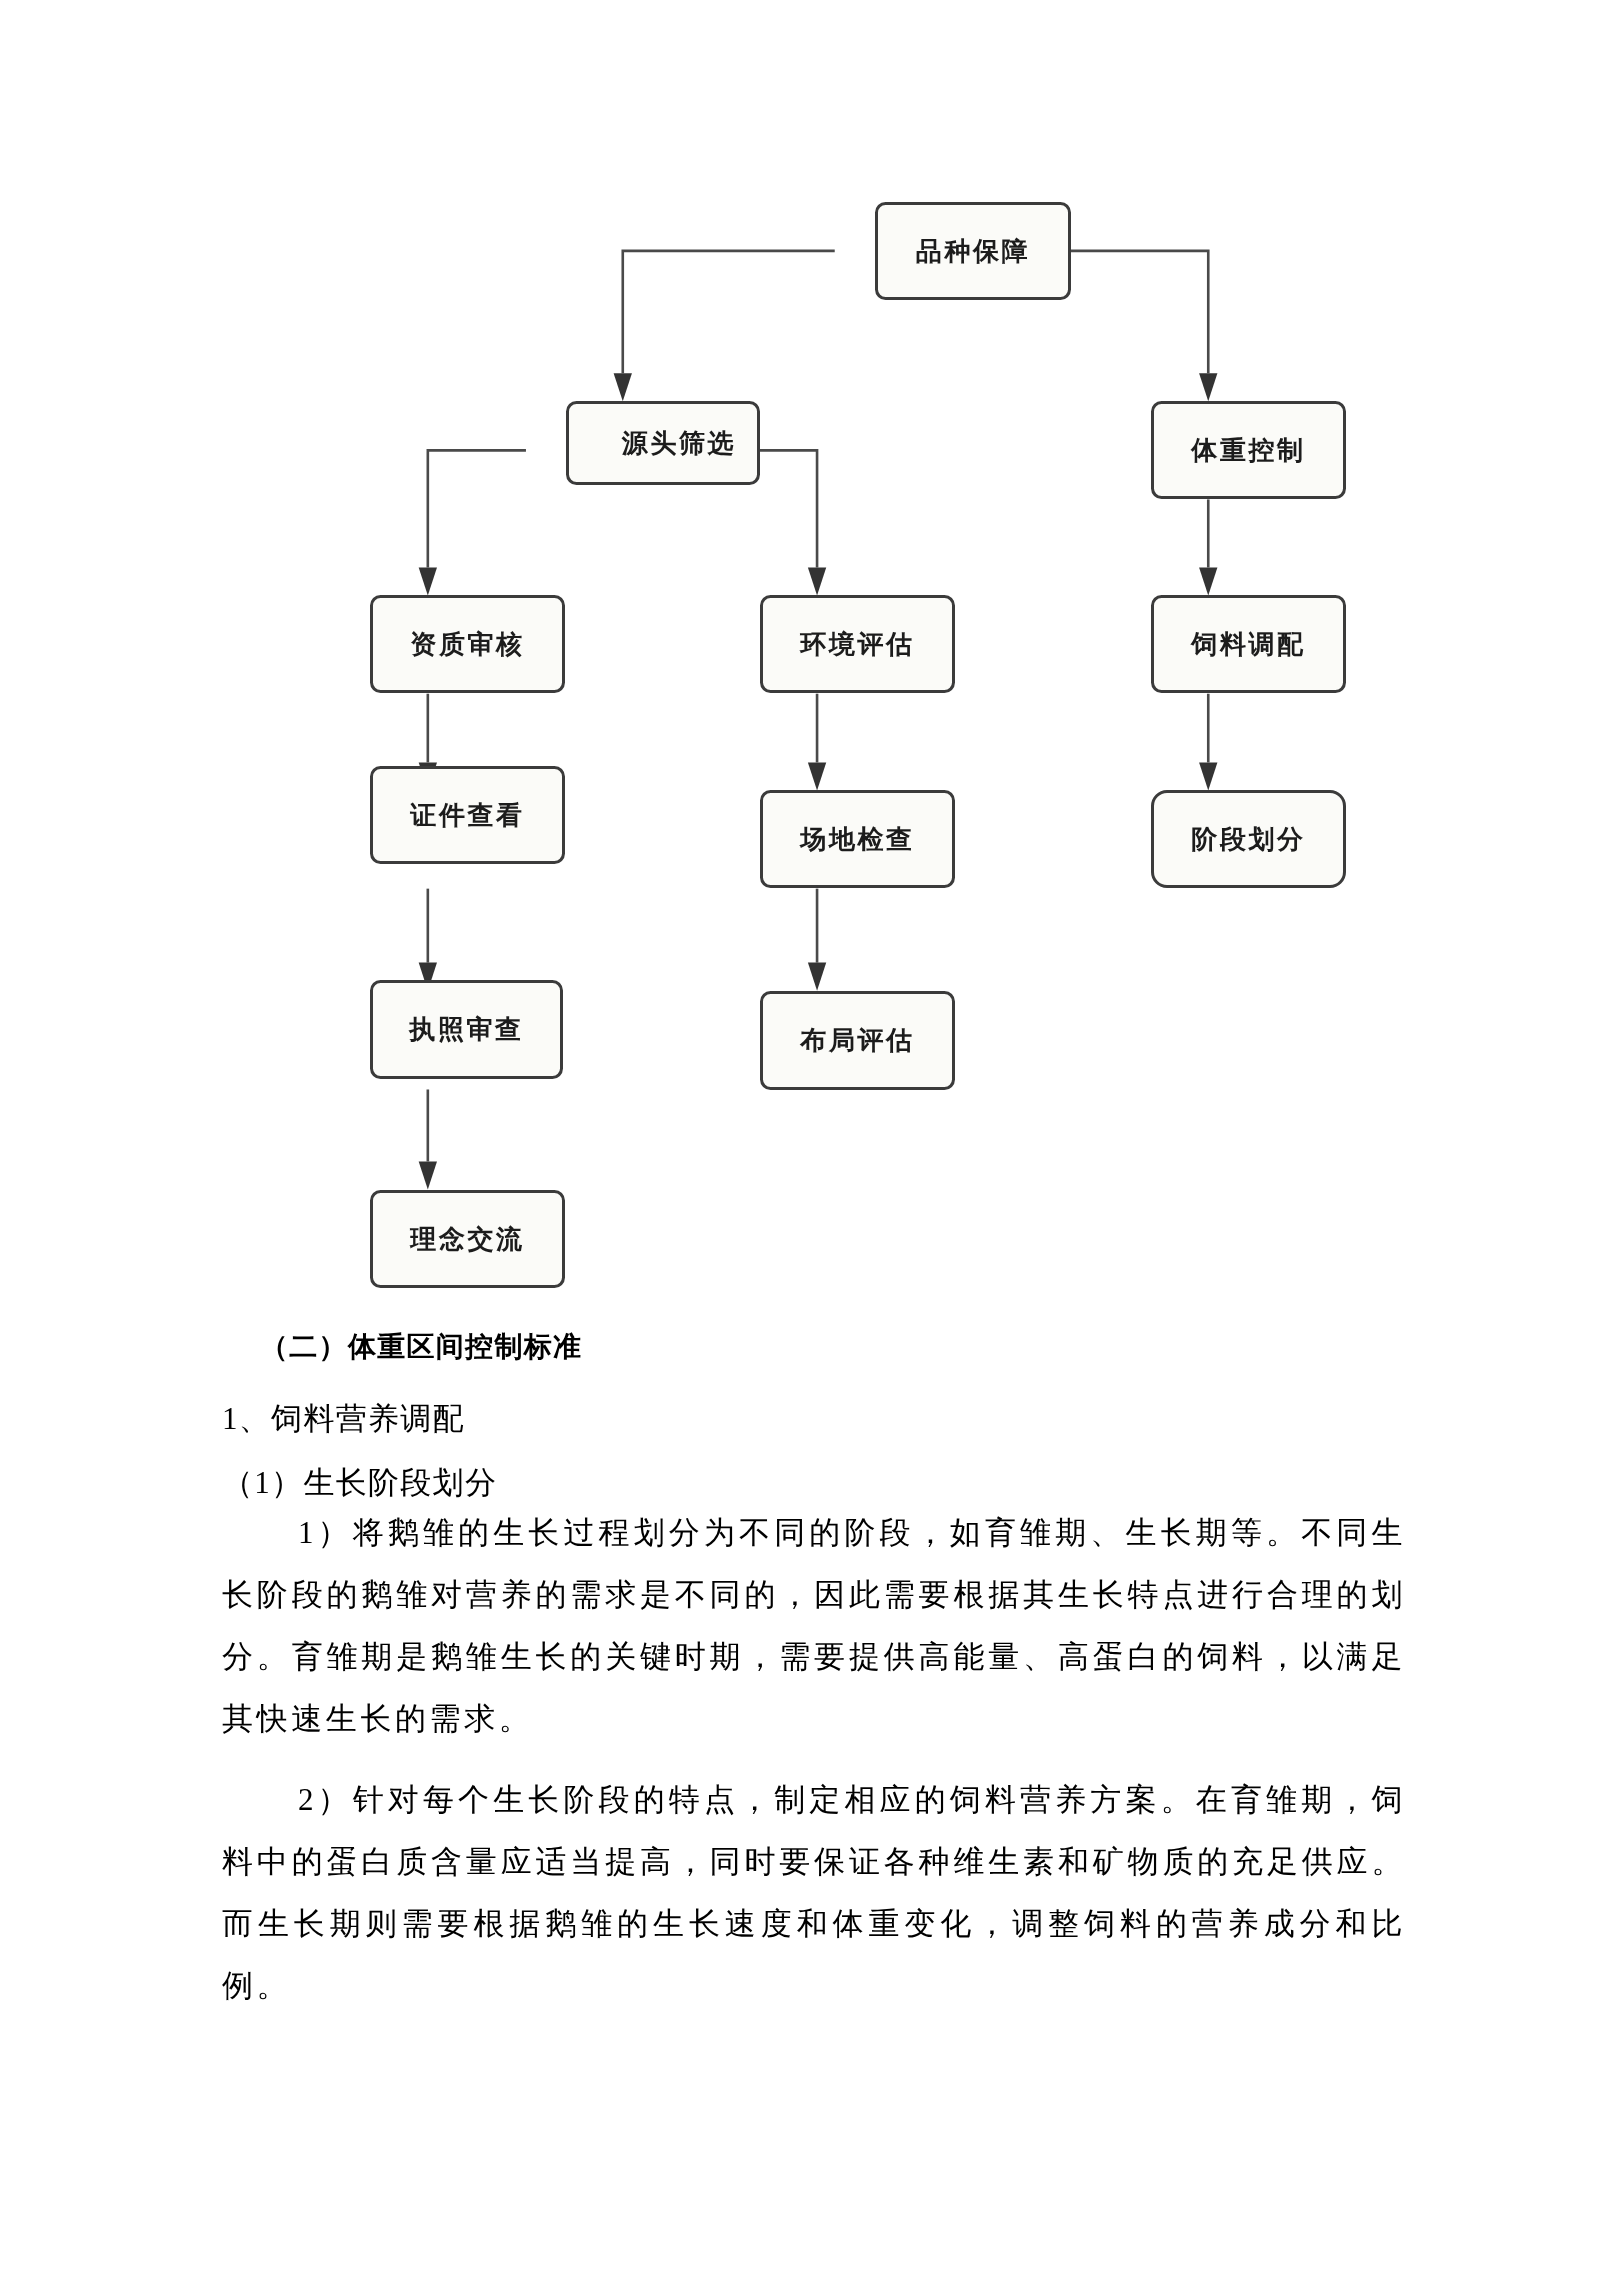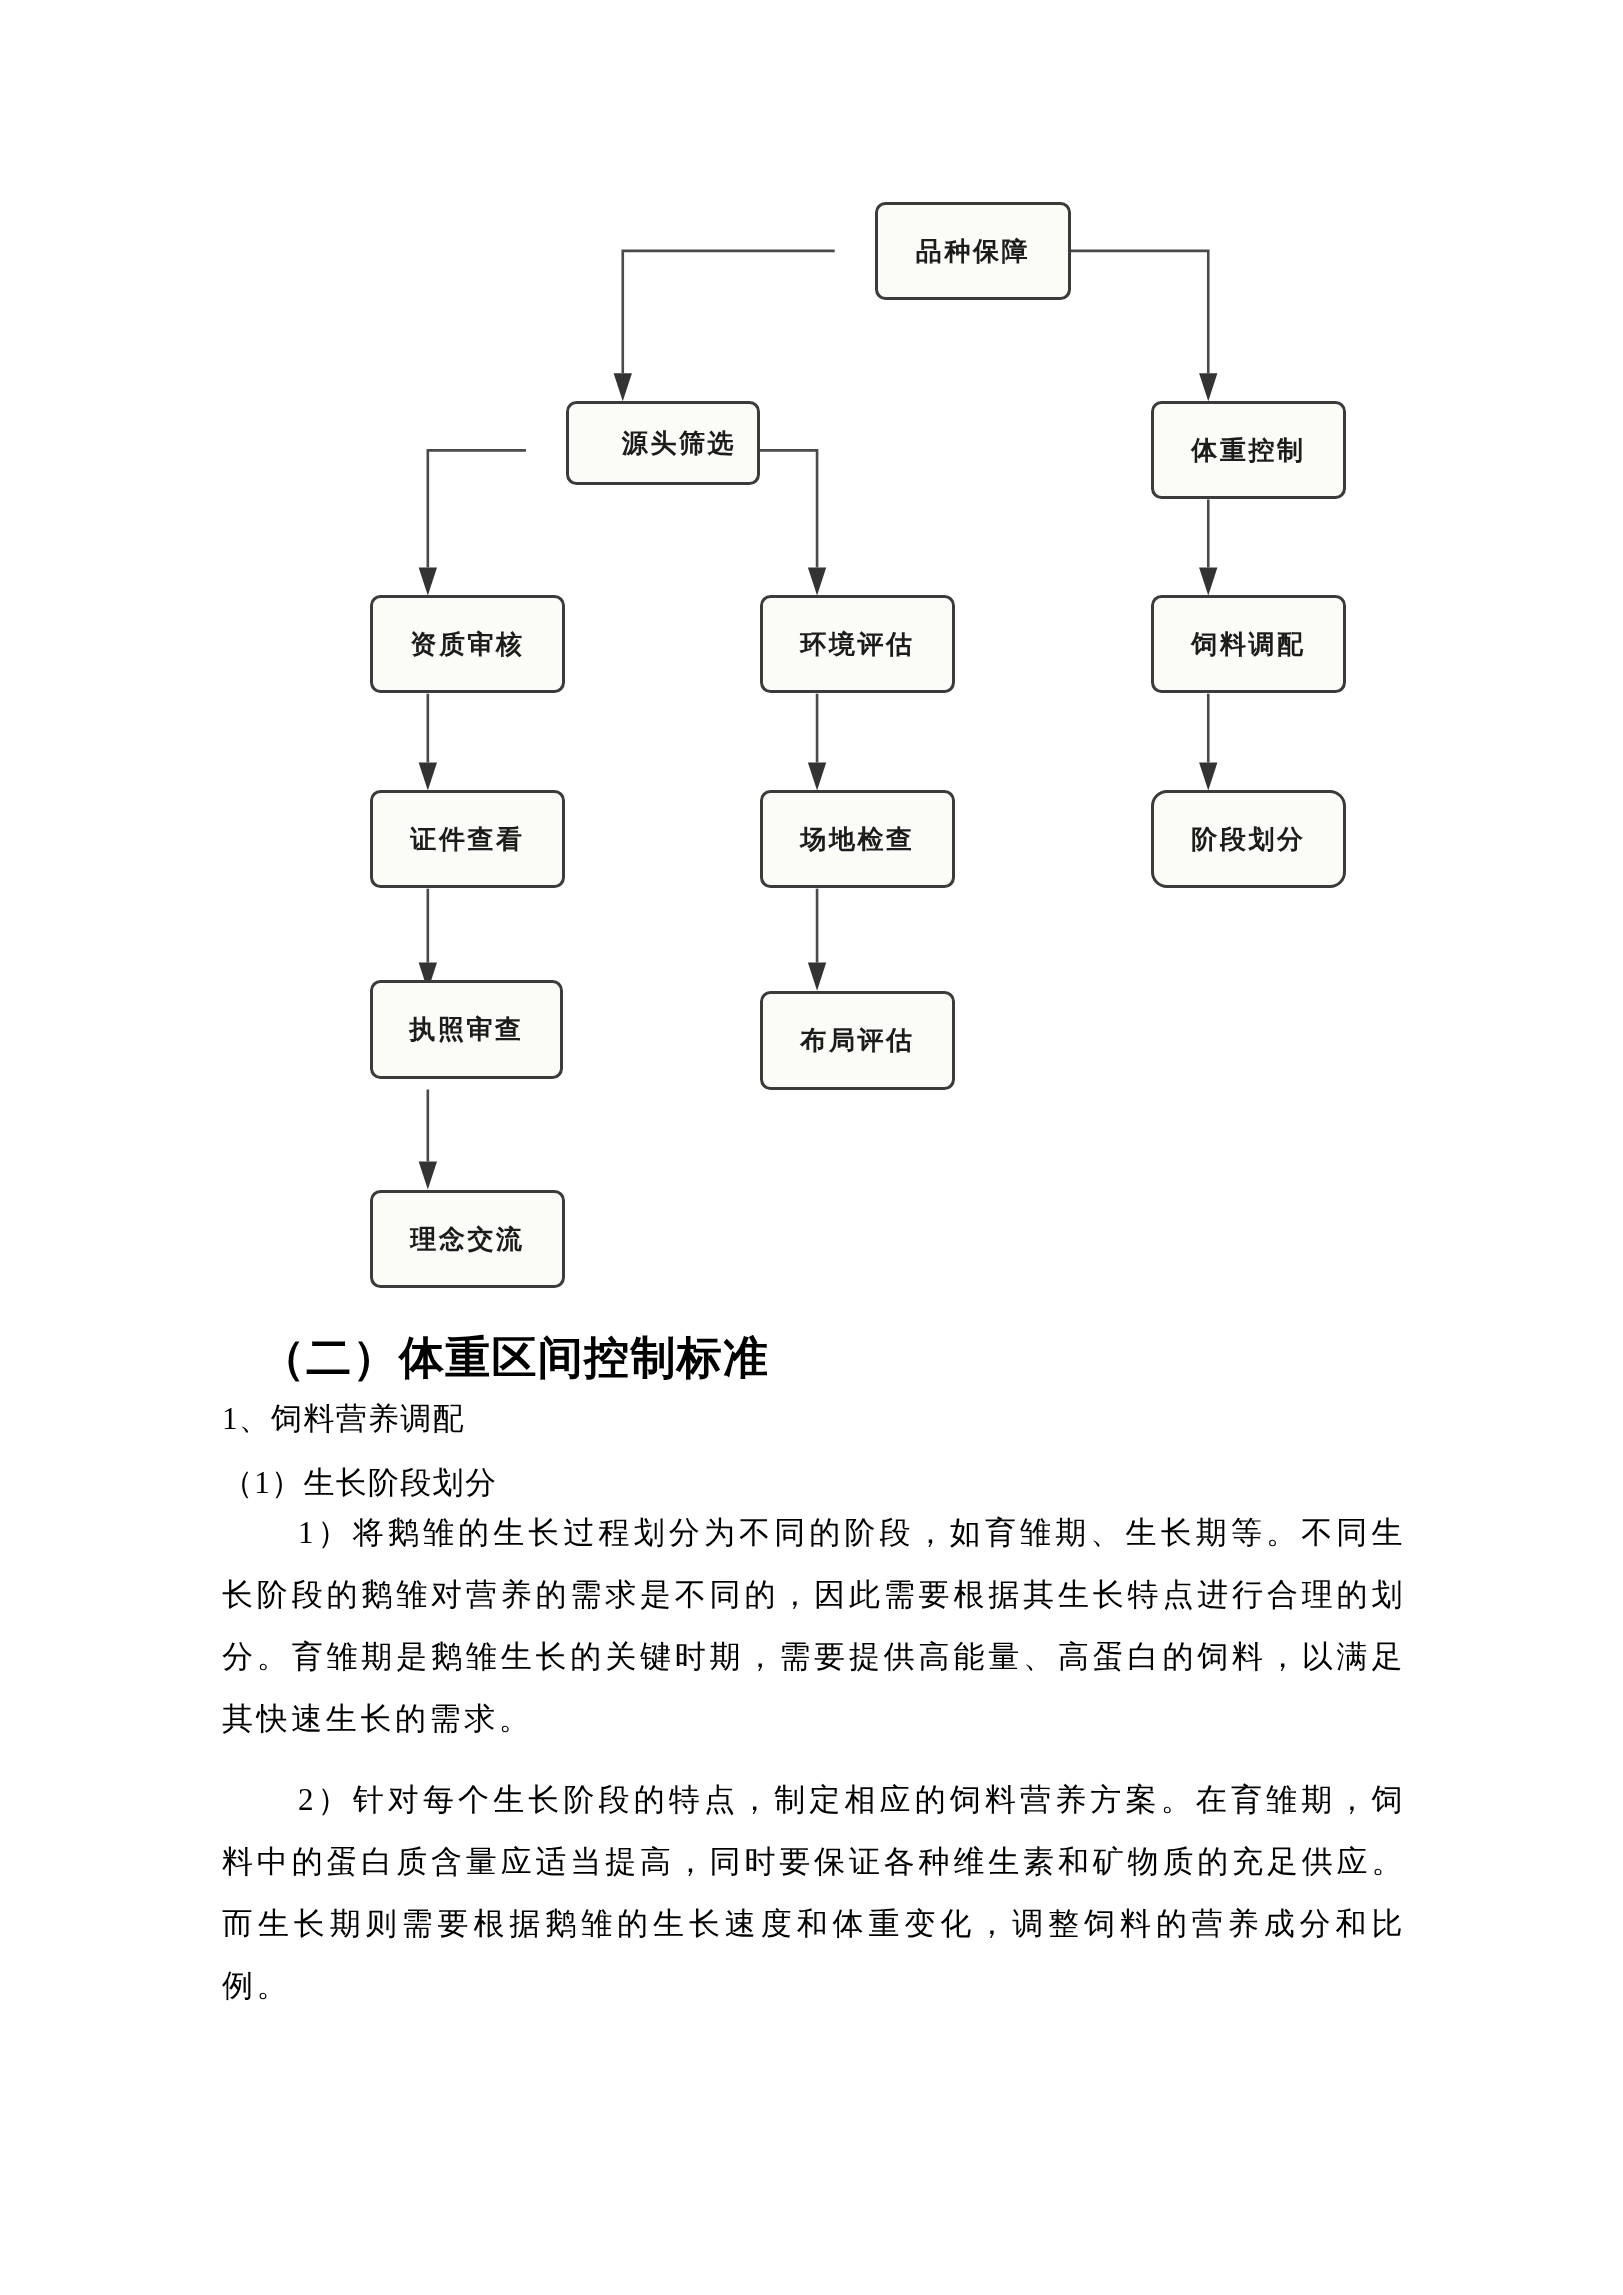--- a/index.html
+++ b/index.html
@@ -56,31 +56,31 @@
     color: #1c1c1c;
     white-space: nowrap;
   }
   
   .n0  { left:835px; top: 202px; width:196px; height:98px; }
   .n1  { left: 526px; top: 401px; width:194px; height:84px;padding-left:32px; }
   .n2  { left:1111px; top: 401px; width:195px; height:98px; }
   .n3  { left: 330px; top: 595px; width:195px; height:98px; }
   .n4  { left:720px; top: 595px; width:195px; height:98px; }
   .n5  { left:1111px; top: 595px; width:195px; height:98px; }
-  .n6  { left: 330px; top:790px; width:195px; height:98px; }
+  .n6  { left: 330px; top:766px; width:195px; height:98px; }
   .n7  { left:720px; top:790px; width:195px; height:98px; }
   .n8  { left:1111px; top:790px; width:195px; height:98px;border-radius:16px; }
   .n9  { left: 330px; top:980px; width:193px; height:99px; }
   .n10 { left:720px; top:991px; width:195px; height:99px; }
   .n11 { left: 330px; top:1190px; width:195px; height:98px; }
   
   .doc-heading {
     position: absolute;
     left: 260px; top: 1328px;
-    font-size: 45px;
+    font-size: 28px;
     font-weight: bold;
     color: #000000;
     letter-spacing: 1.3px;
     white-space: nowrap;
   }
   .doc-sub1 {
     position: absolute;
     left: 222px; top: 1398px;
     font-size: 31px;
     color: #000000;

